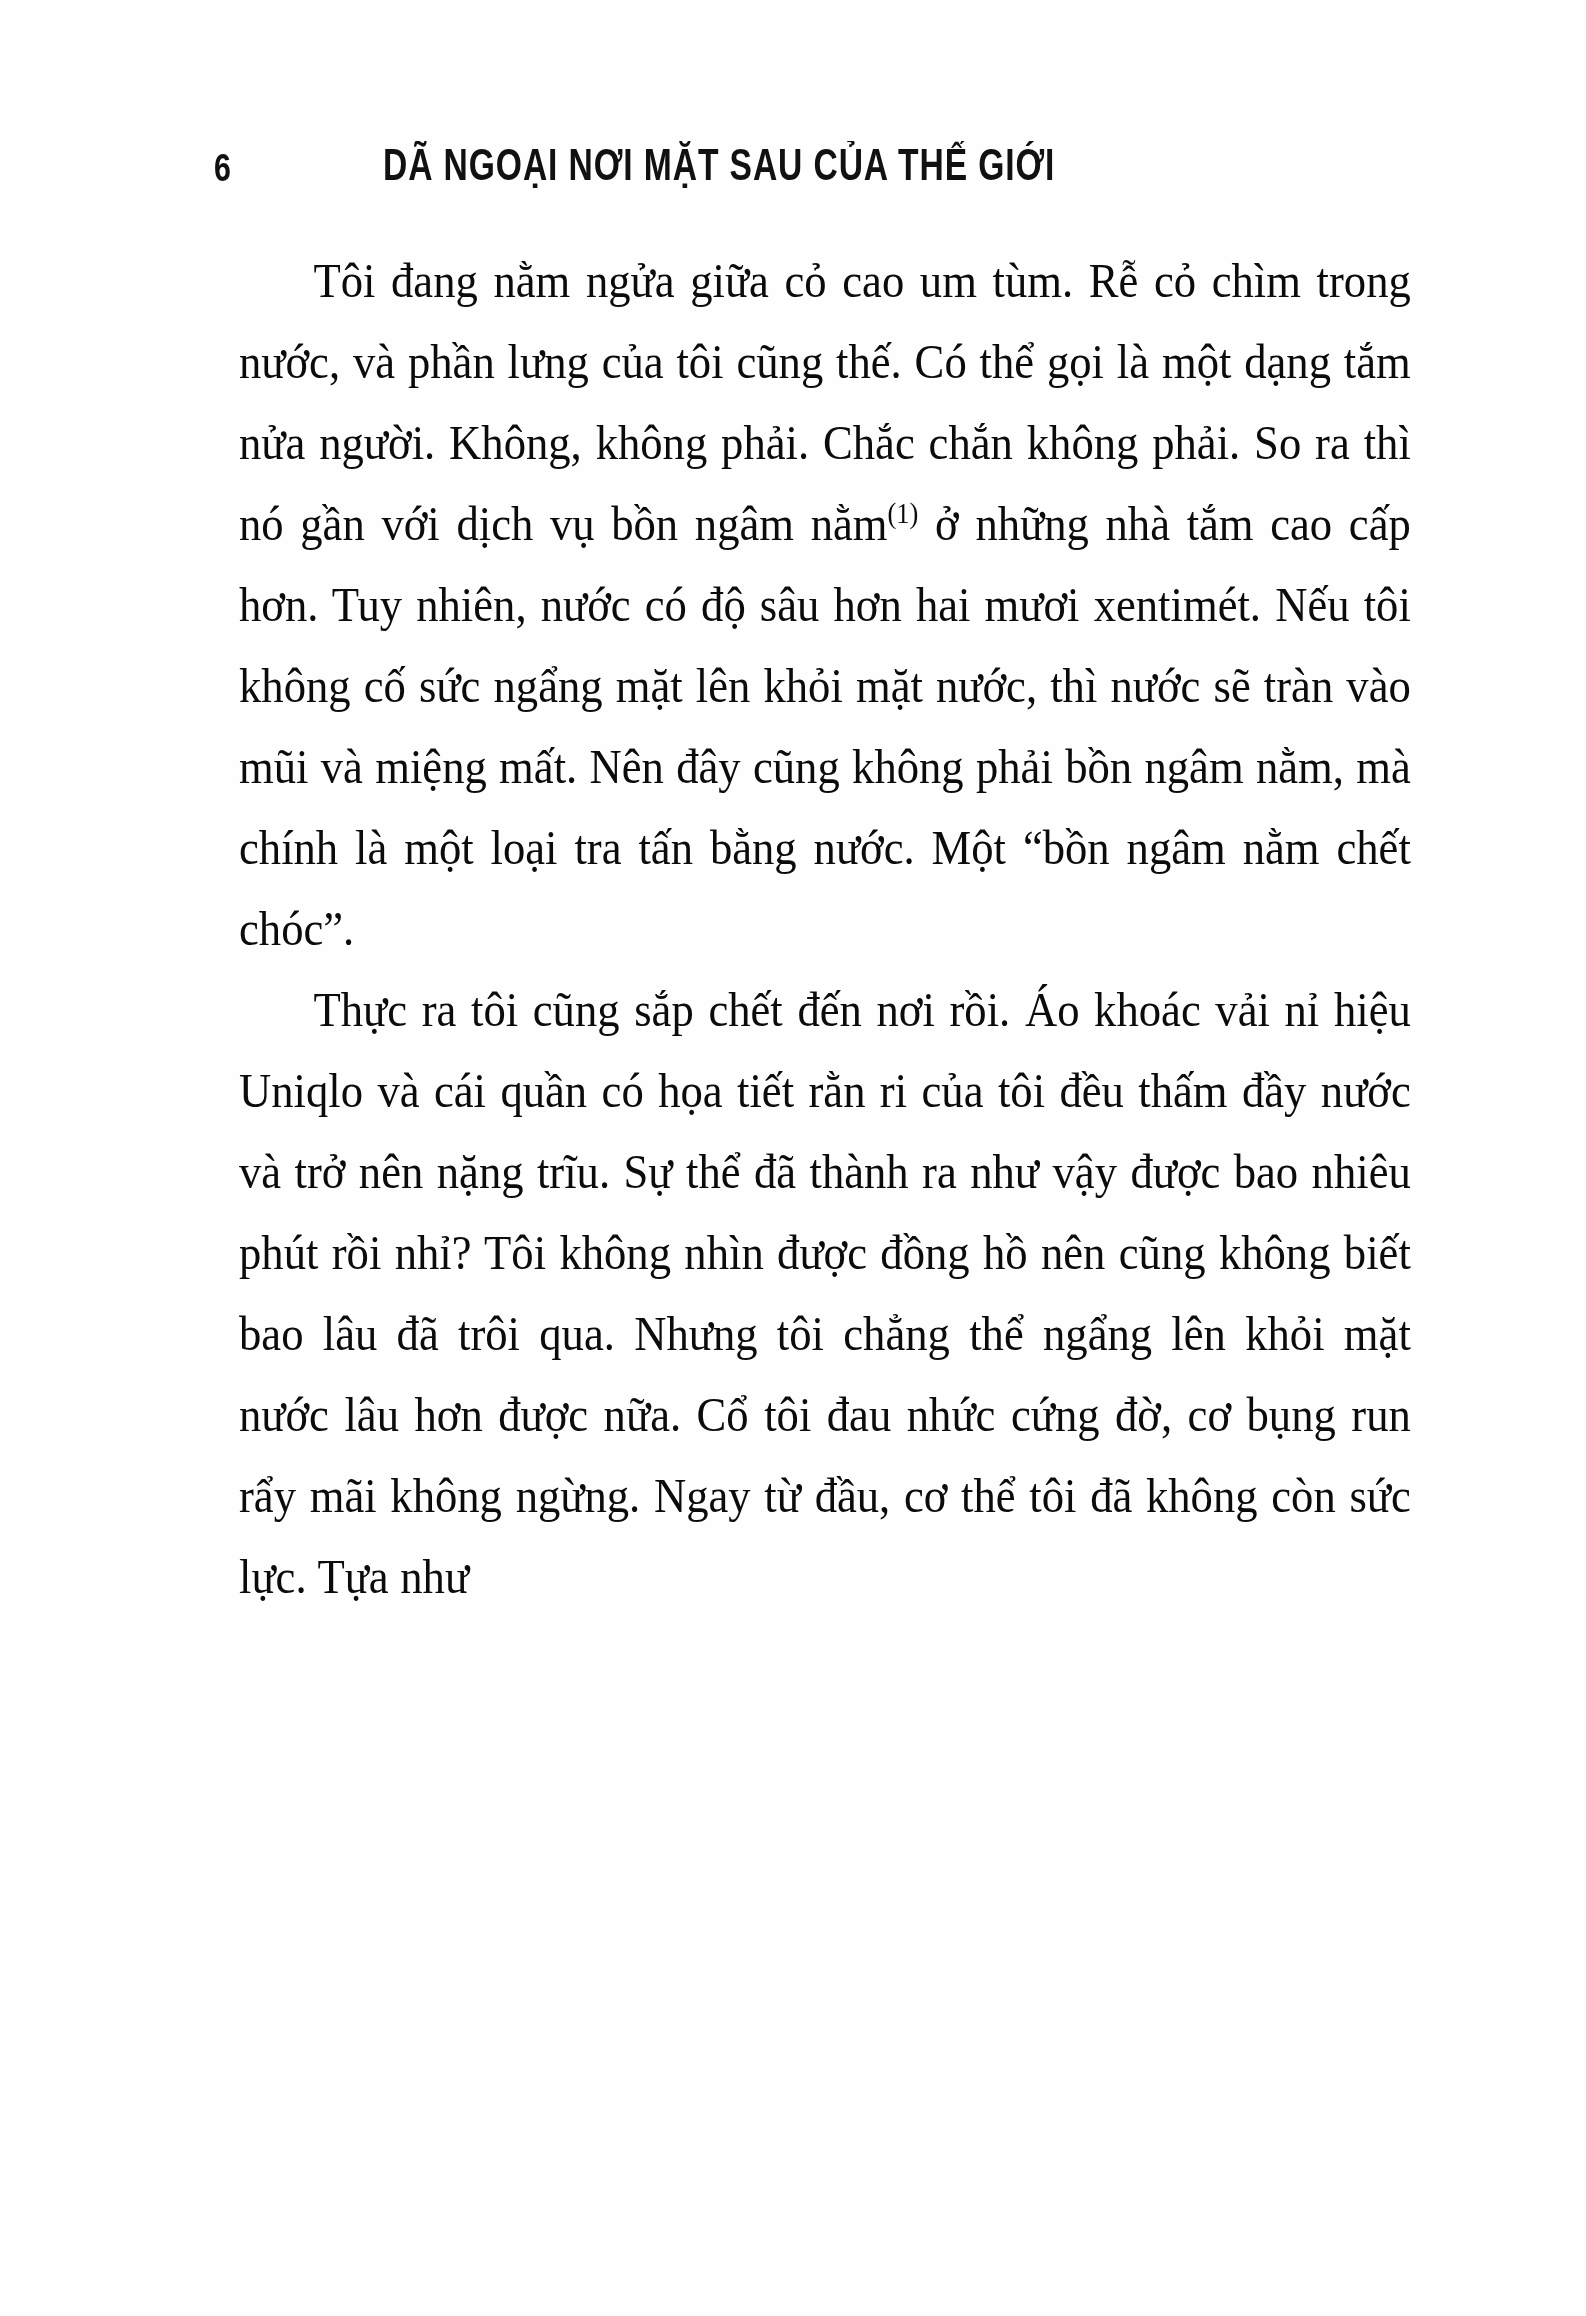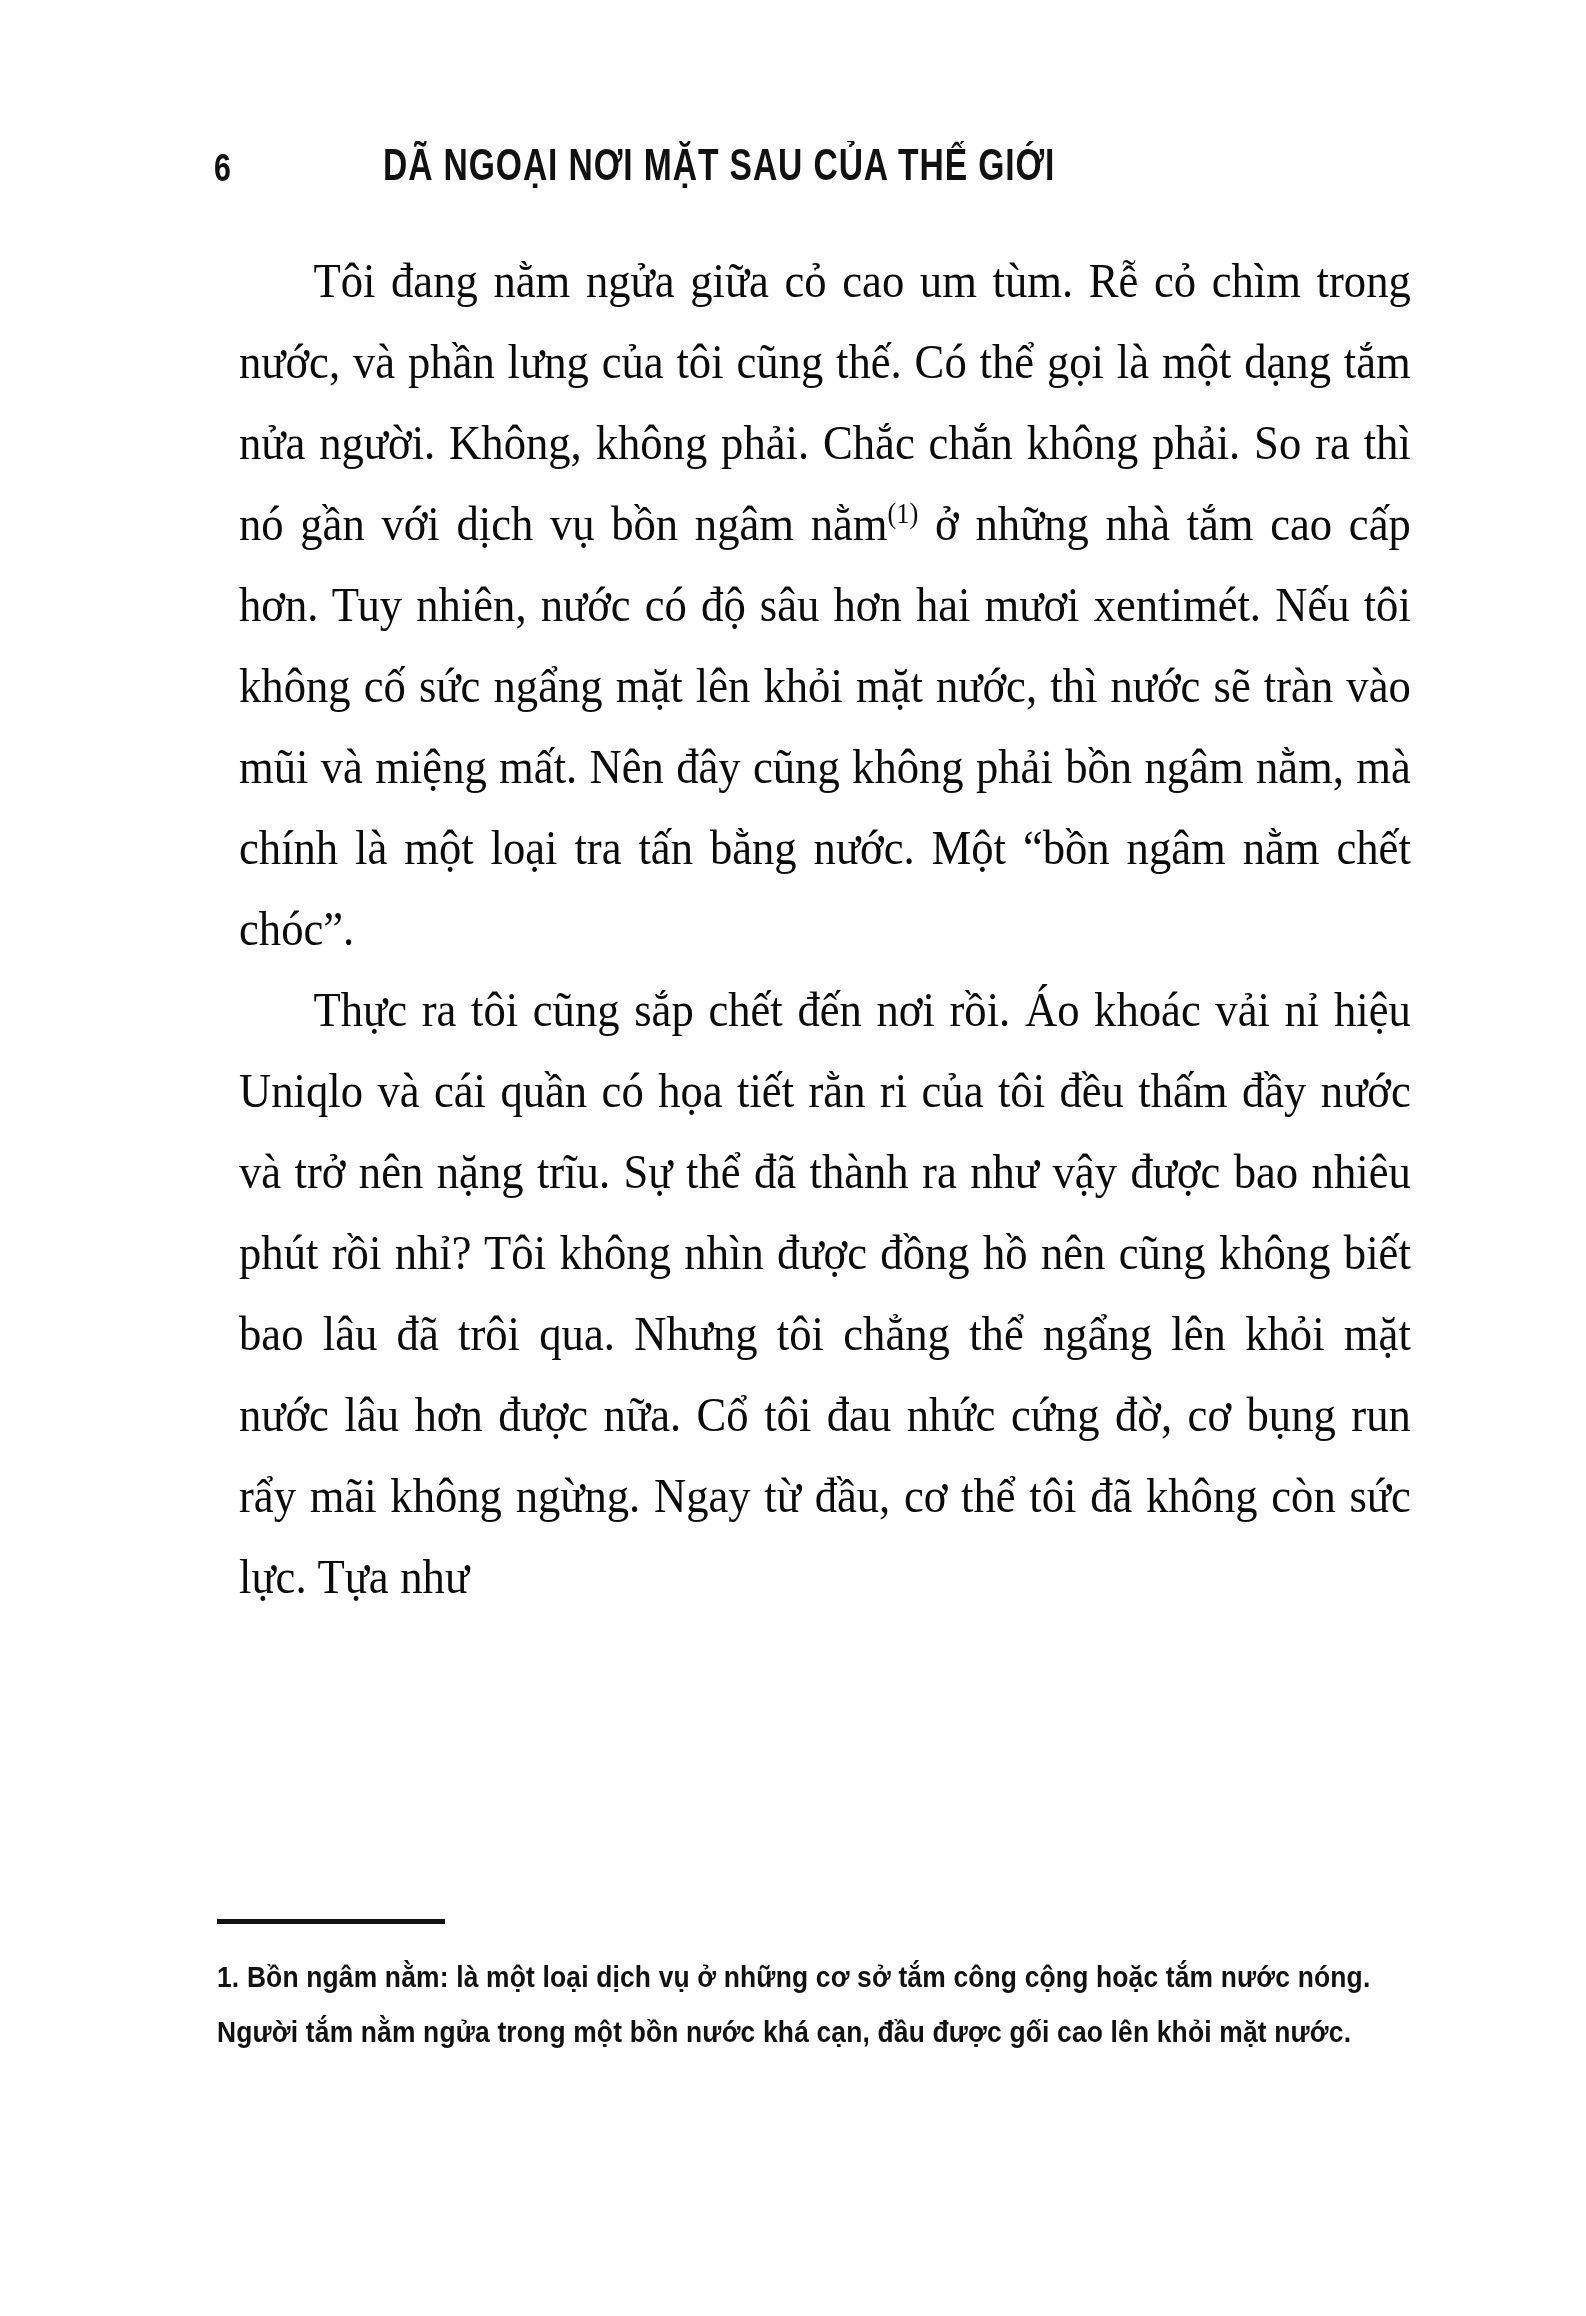--- a/index.html
+++ b/index.html
@@ -128,19 +128,15 @@
   </div>
 
   <div class="body-block">
 
     <p class="para"><span>Tôi đang nằm ngửa giữa cỏ cao um tùm. Rễ cỏ chìm trong nước, và phần lưng của tôi cũng thế. Có thể gọi là một dạng tắm nửa người. Không, không phải. Chắc chắn không phải. So ra thì nó gần với dịch vụ bồn ngâm nằm</span><span class="fn-ref">(1)</span><span> ở những nhà tắm cao cấp hơn. Tuy nhiên, nước có độ sâu hơn hai mươi xentimét. Nếu tôi không cố sức ngẩng mặt lên khỏi mặt nước, thì nước sẽ tràn vào mũi và miệng mất. Nên đây cũng không phải bồn ngâm nằm, mà chính là một loại tra tấn bằng nước. Một “bồn ngâm nằm chết chóc”.</span></p>
 
     <p class="para"><span>Thực ra tôi cũng sắp chết đến nơi rồi. Áo khoác vải nỉ hiệu Uniqlo và cái quần có họa tiết rằn ri của tôi đều thấm đầy nước và trở nên nặng trĩu. Sự thể đã thành ra như vậy được bao nhiêu phút rồi nhỉ? Tôi không nhìn được đồng hồ nên cũng không biết bao lâu đã trôi qua. Nhưng tôi chẳng thể ngẩng lên khỏi mặt nước lâu hơn được nữa. Cổ tôi đau nhức cứng đờ, cơ bụng run rẩy mãi không ngừng. Ngay từ đầu, cơ thể tôi đã không còn sức lực. Tựa như</span></p>
 
   </div>
 
-  <div class="footnote-area">
-    <hr class="footnote-rule">
-    <p class="footnote-text">1. Bồn ngâm nằm: là một loại dịch vụ ở những cơ sở tắm công cộng hoặc tắm nước nóng. Người tắm nằm ngửa trong một bồn nước khá cạn, đầu được gối cao lên khỏi mặt nước.</p>
-  </div>
 
 </div>
 
 
 </body></html>

